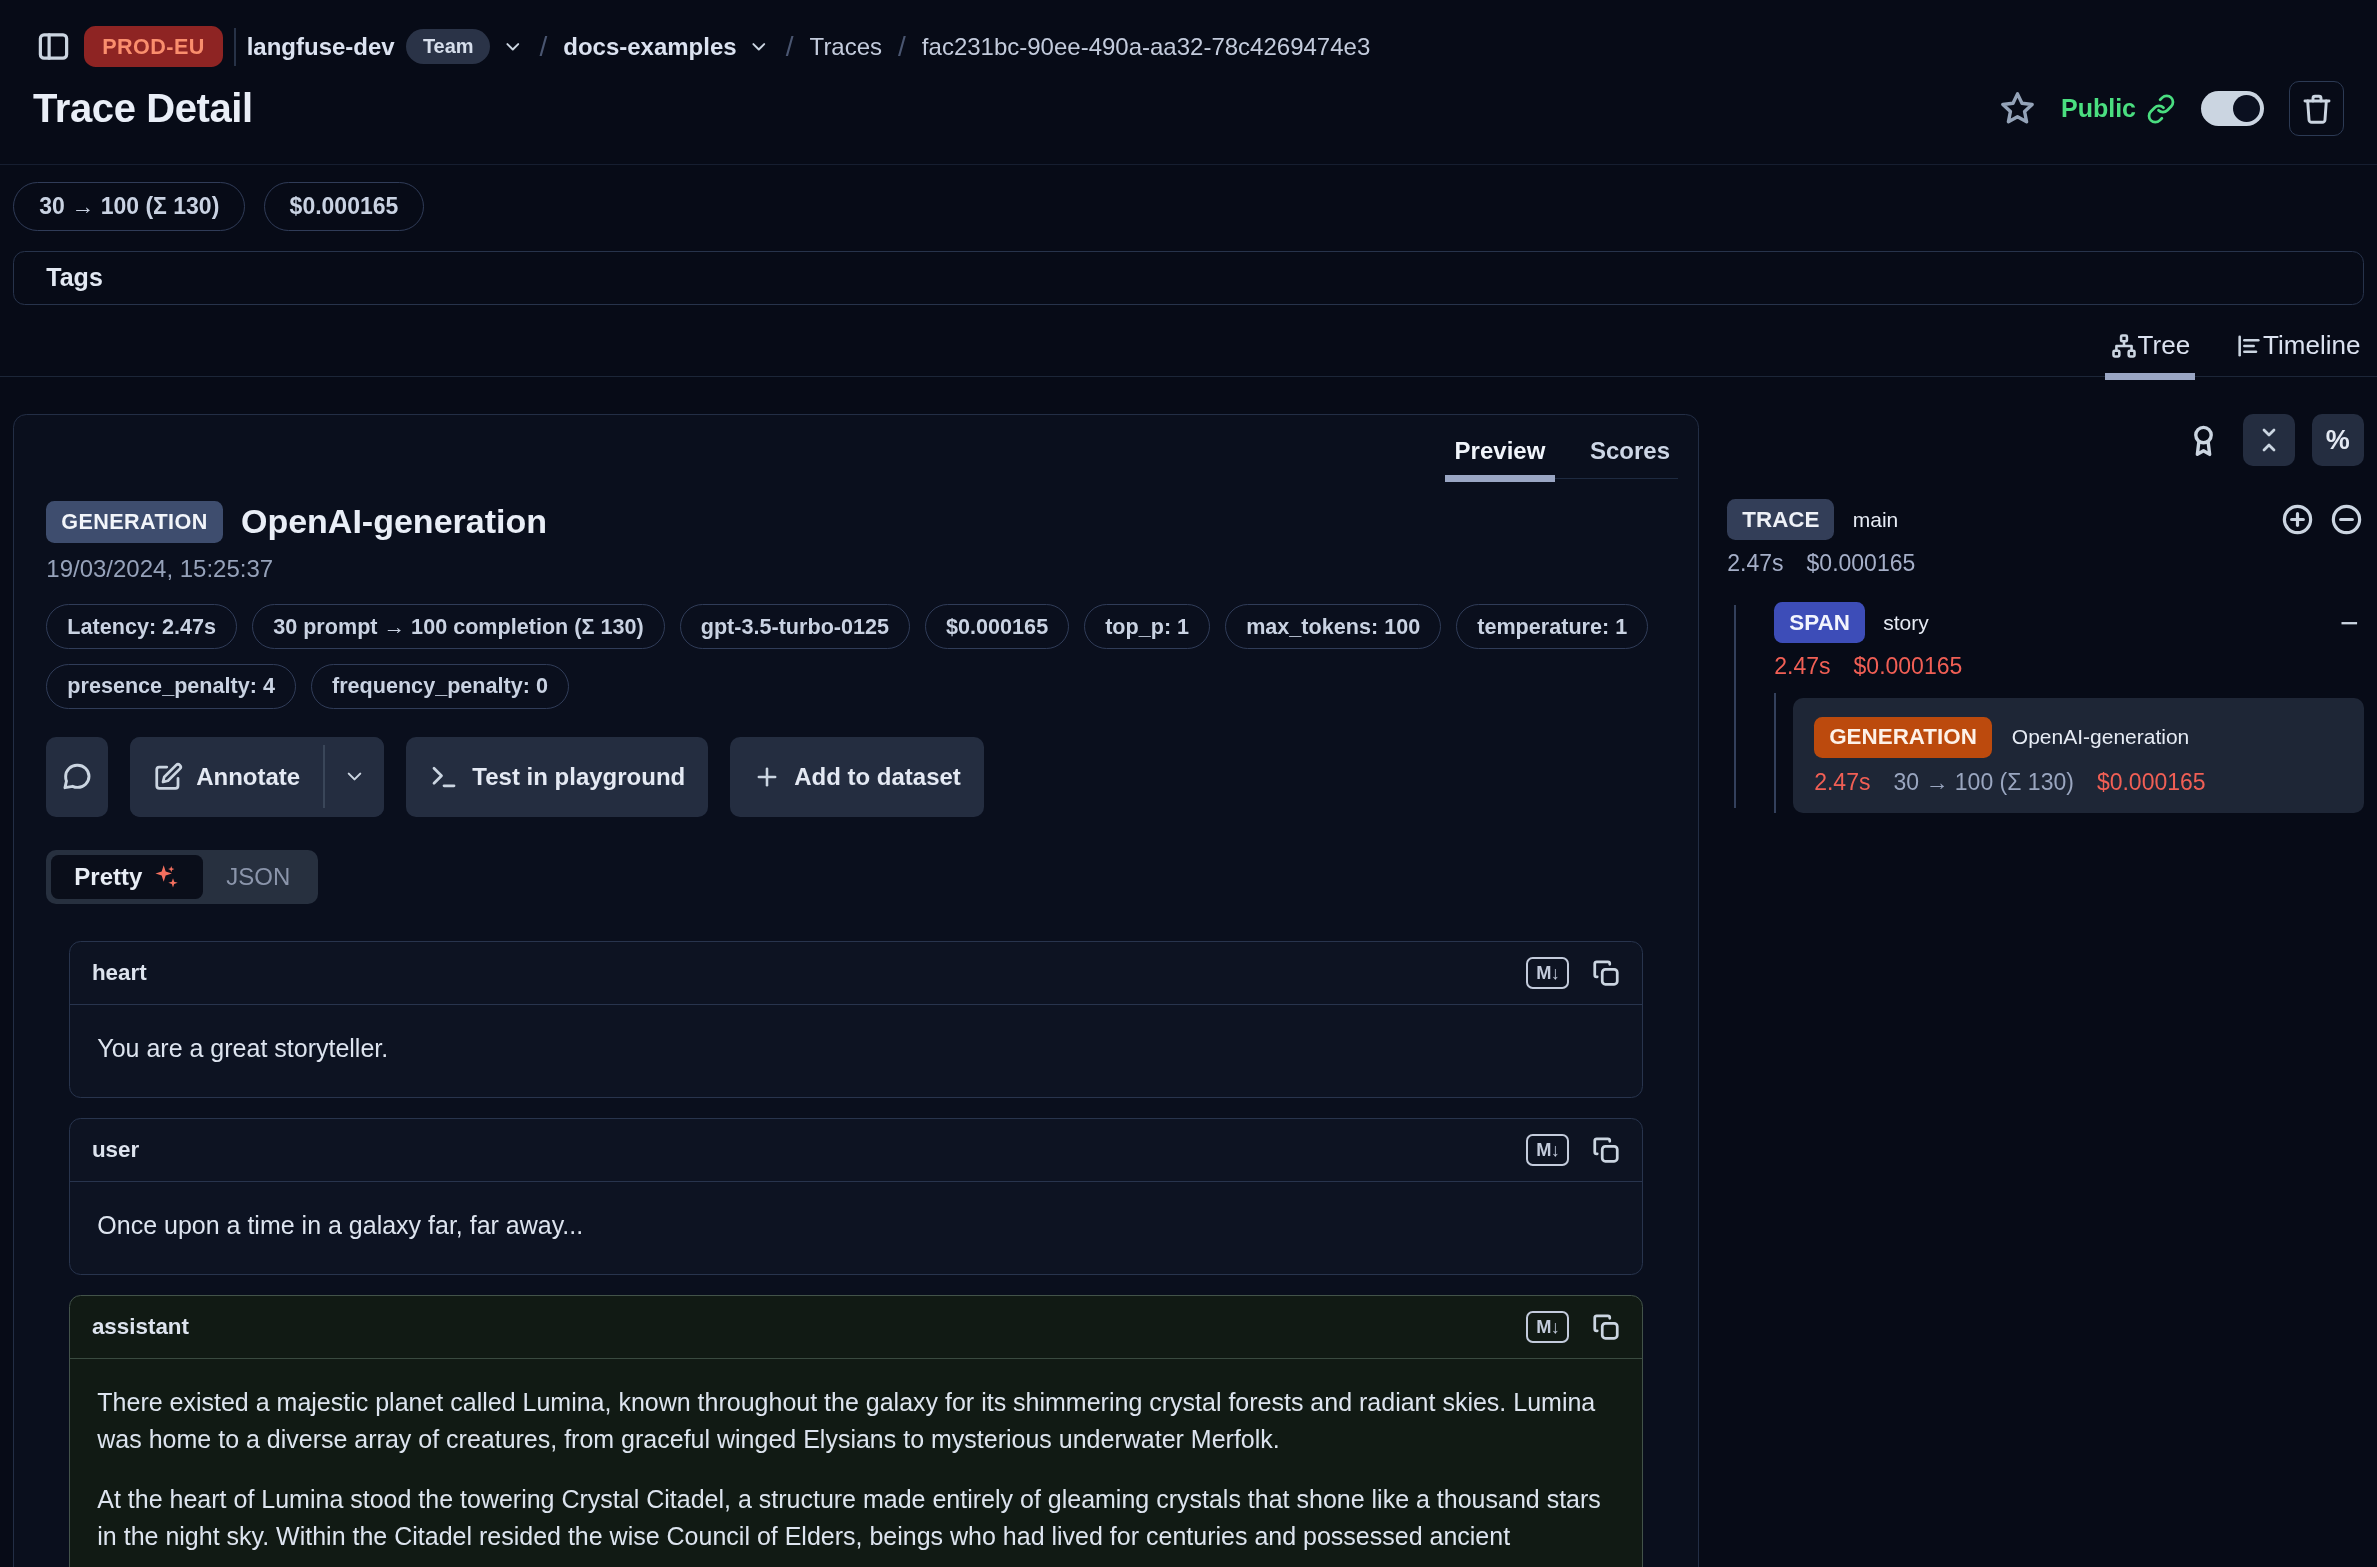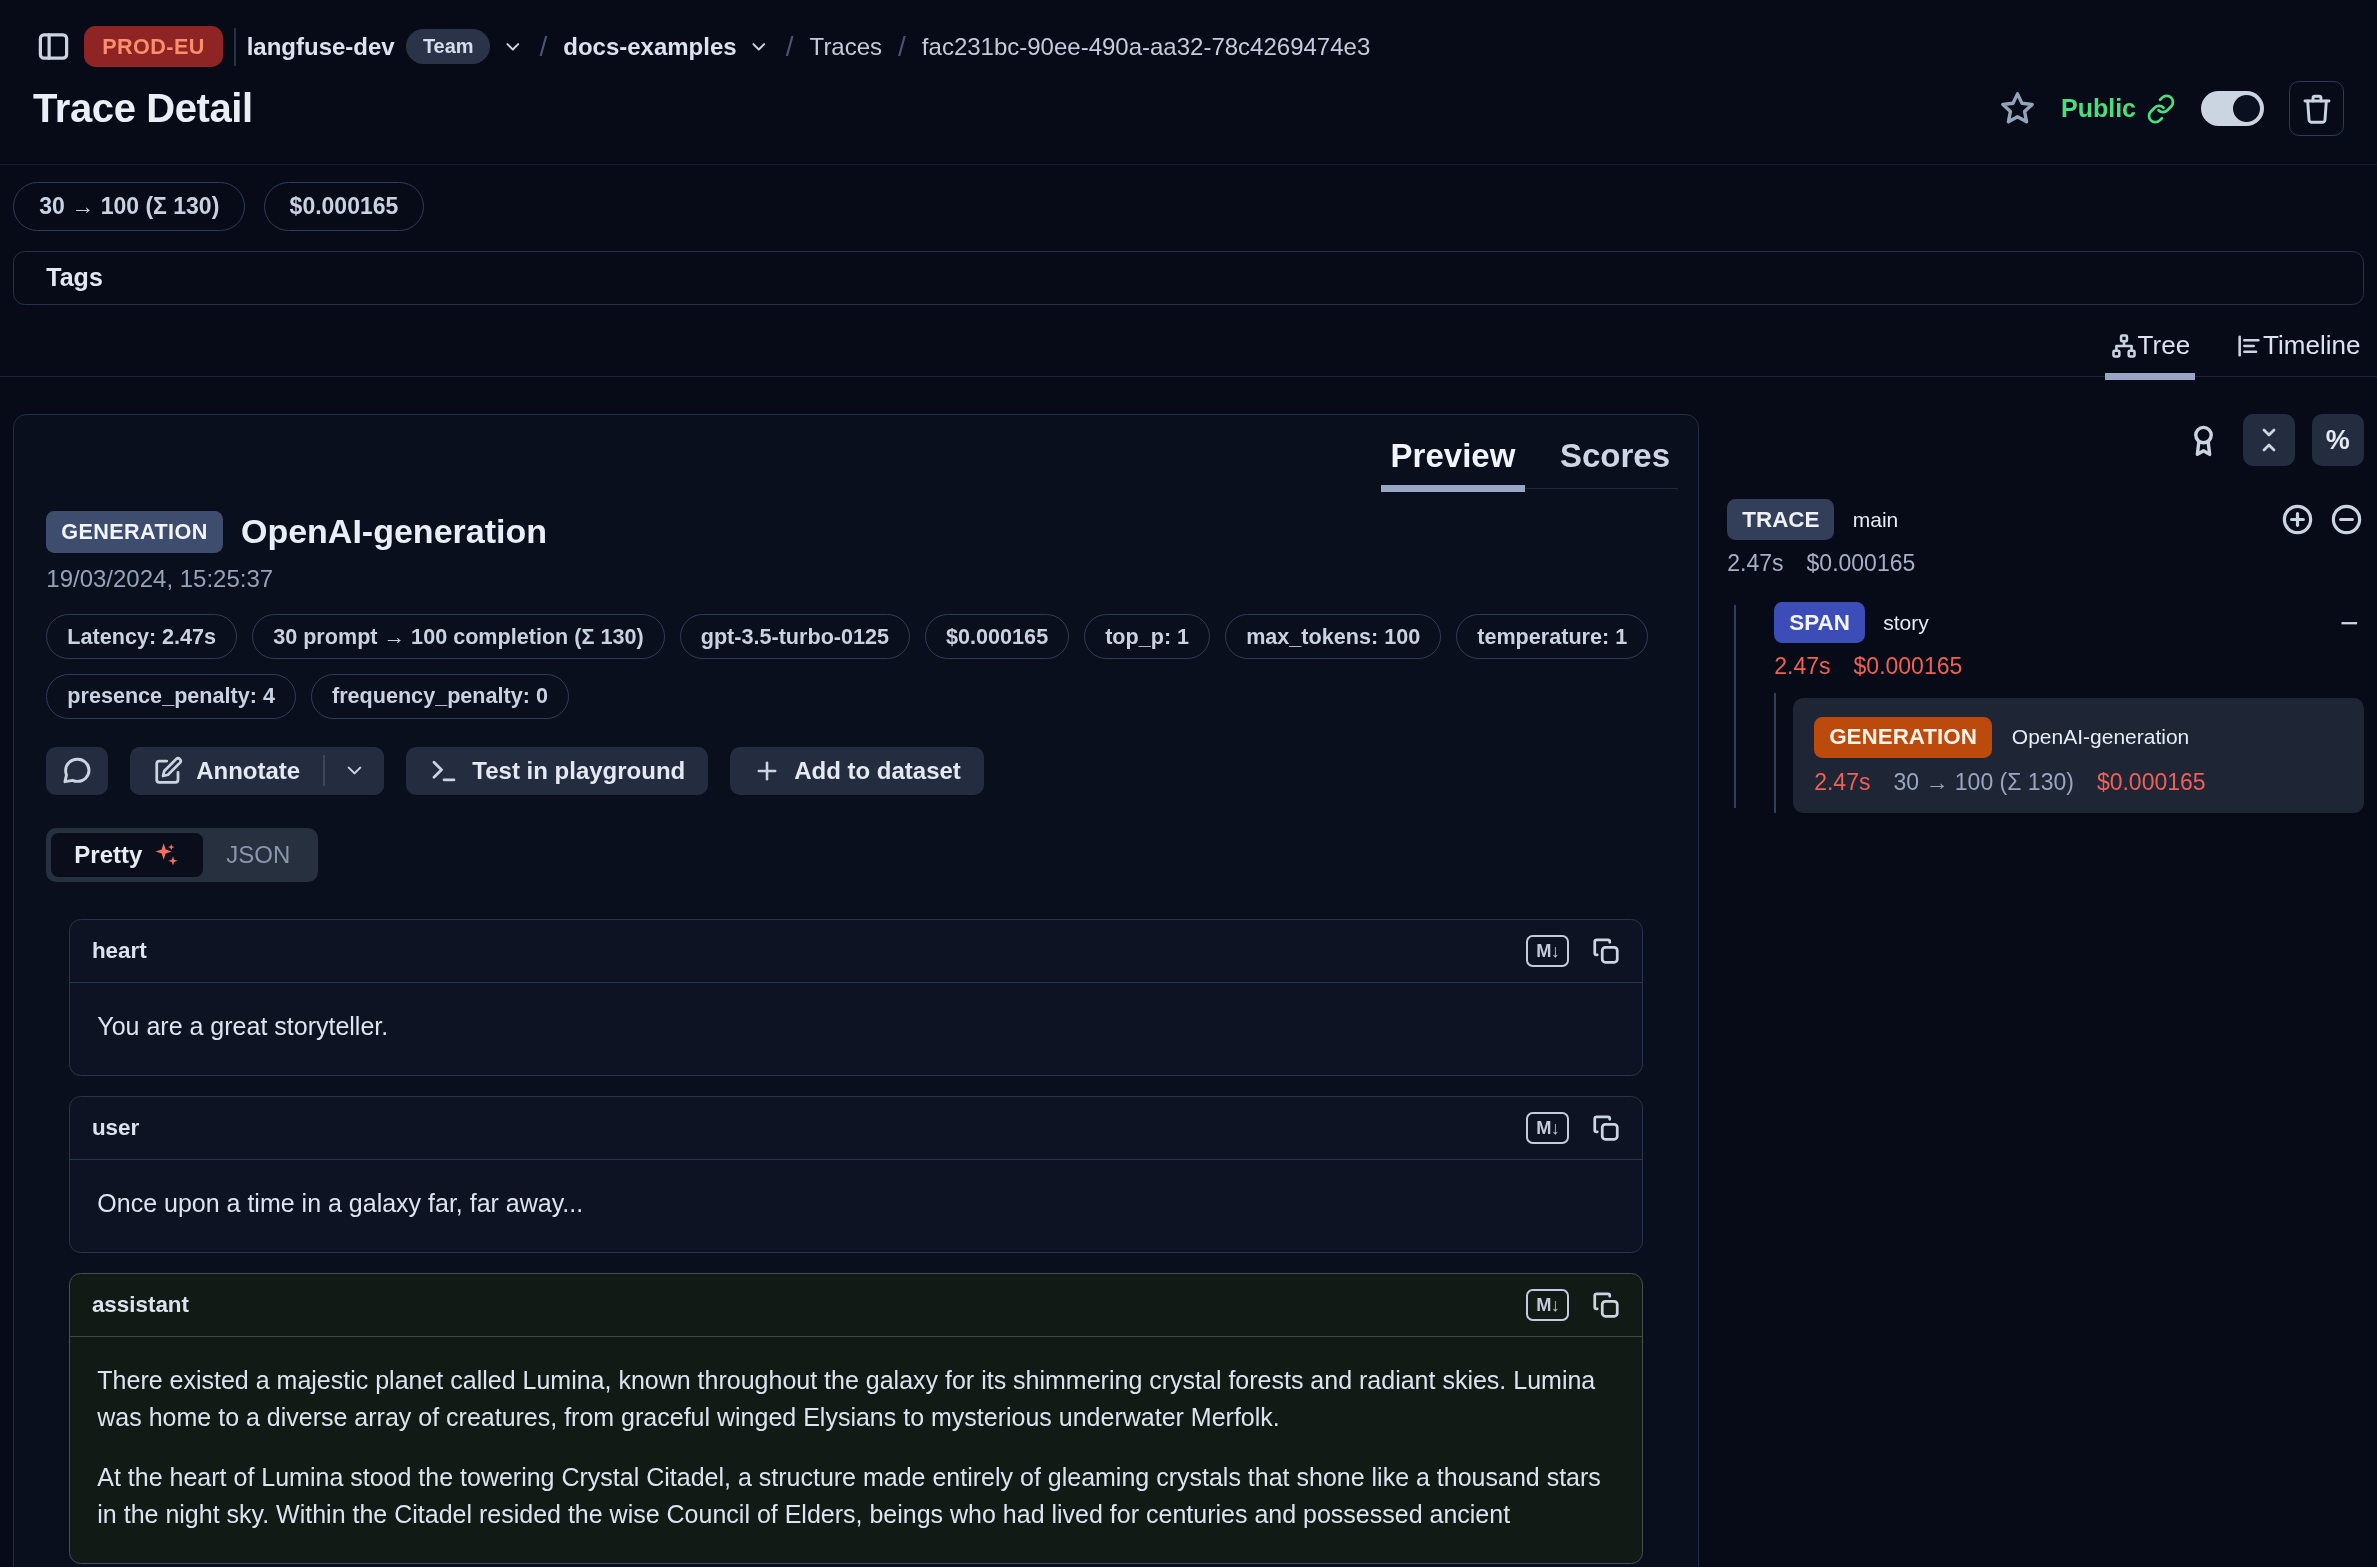--- a/index.html
+++ b/index.html
@@ -45,36 +45,36 @@
   
   .view-tabs { display:flex; justify-content:flex-end; gap:45px; padding:25px 16.6px 0 13.3px; border-bottom:1.7px solid #1c2638; }
   .vtab { display:flex; align-items:center; gap:0; font-size:26px; color:#dbe2f0; padding-bottom:15px; position:relative; cursor:pointer; }
   .vtab.active::after { content:""; position:absolute; left:-5px; right:-5px; bottom:-4.2px; height:7.5px; background:#9aa6c4; }
 
   
   .content { display:flex; align-items:flex-start; gap:28px; padding:37px 13.3px 0 13.3px; }
   .main-card { width:1686px; border:1.7px solid #232e45; border-radius:13.3px; background:#0a0f1d; min-height:1124px; }
   .card-tabs-wrap { display:flex; justify-content:flex-end; padding:15px 20px 0 0; }
   .card-tabs { display:flex; gap:38px; border-bottom:1.7px solid #1e2a40; padding:0 5px; }
-  .ctab { font-size:33px; font-weight:bold; color:#cdd6e6; padding:6.7px 3.3px 13.3px 3.3px; position:relative; cursor:pointer; }
+  .ctab { font-size:24px; font-weight:bold; color:#cdd6e6; padding:6.7px 3.3px 13.3px 3.3px; position:relative; cursor:pointer; }
   .ctab.active { color:#f1f5fb; }
   .ctab.active::after { content:""; position:absolute; left:-6.7px; right:-6.7px; bottom:-4.2px; height:7.5px; background:#9aa6c4; }
 
   .card-body { padding:21.6px 32px 33px 32px; }
   .obs-title-row { display:flex; align-items:center; gap:18.3px; }
   .type-badge { background:#3e4d6e; color:#f2f5fa; font-size:21.6px; font-weight:bold; padding:8.3px 15px; border-radius:8.3px; letter-spacing:0.4px; }
   .obs-title { font-size:34px; font-weight:bold; color:#e9eef7; }
   .obs-time { margin-top:11.6px; font-size:24px; color:#96a2ba; }
 
   .meta-row { display:flex; flex-wrap:wrap; gap:15px; margin-top:21.6px; }
   .meta-row .pill { font-size:21.6px; padding:8.3px 20px; }
 
   .actions-row { display:flex; gap:21.6px; margin-top:28px; }
   .btn { background:#242d40; border:none; border-radius:10px; color:#e4e9f3; font-size:24px; font-weight:bold;
-         display:flex; align-items:center; gap:13.3px; padding:0 23px; height:48px; cursor:pointer;
+         display:flex; align-items:center; gap:13.3px; padding:0 23px; height:80px; cursor:pointer;
          font-family:inherit; }
   .btn-icononly { width:62px; padding:0; justify-content:center; }
   .split { display:flex; background:#242d40; border-radius:10px; overflow:hidden; }
   .split .btn { border-radius:0; }
   .split .split-div { width:1.7px; background:#3a4659; margin:8.3px 0; }
   .split .btn-caret { padding:0 18.3px; }
 
   .fmt-toggle { display:inline-flex; align-items:flex-start; background:#27303f; border-radius:10px; padding:5px; margin-top:33px; }
   .fmt-seg { font-size:24px; color:#8b95ab; padding:8.3px 23px; border-radius:7.5px; display:flex; align-items:center; gap:10px; cursor:pointer; }
   .fmt-seg.active { background:#0a0e1a; color:#e8edf5; font-weight:bold; }

